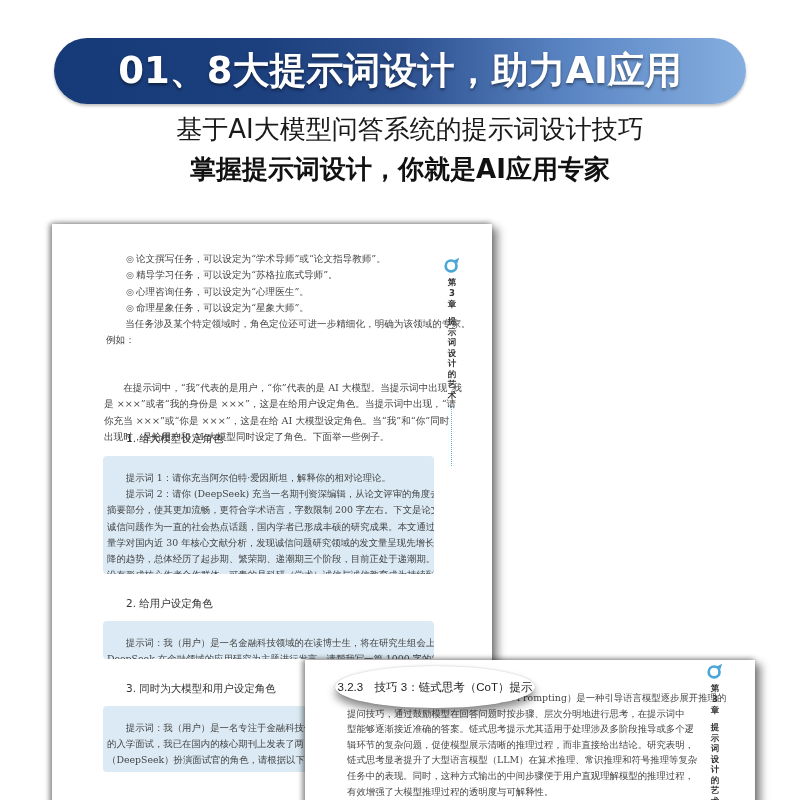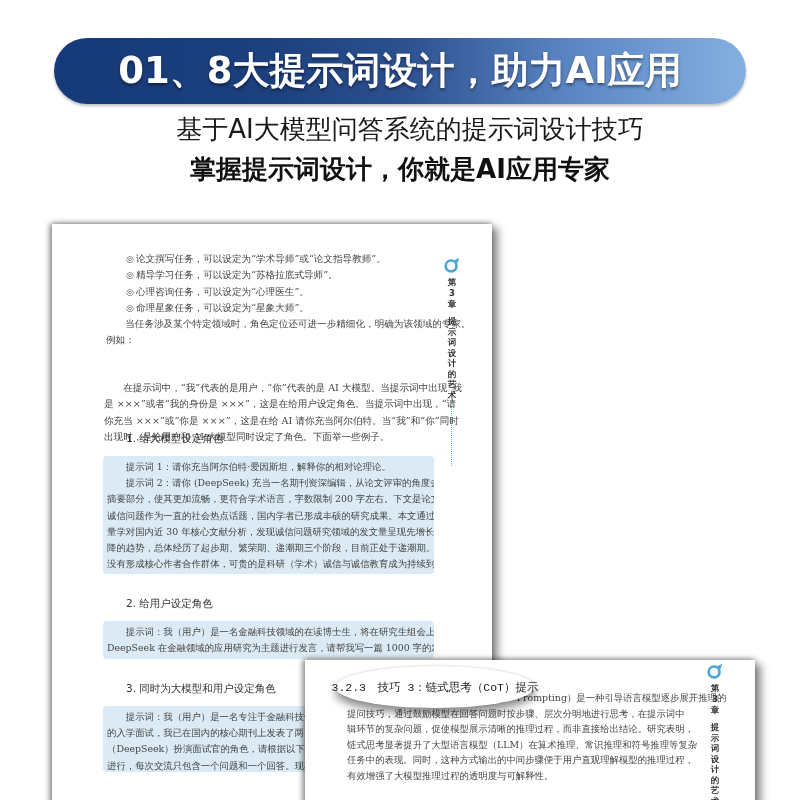--- a/index.html
+++ b/index.html
@@ -47,31 +47,31 @@
   .side-logo { width: 18px; height: 18px; }
   .side-chapter { font-family: "DejaVu Sans", sans-serif; font-size: 8.5px; color: #333; line-height: 11px; text-align: center; width: 10px; margin-top: 3px; font-weight: bold; }
   .side-title { font-family: "DejaVu Sans", sans-serif; font-size: 8.5px; color: #333; line-height: 10.5px; text-align: center; width: 10px; margin-top: 6px; font-weight: bold; }
   .side-dots { width: 2px; margin-top: 6px; border-left: 1.5px dotted #5bb7d9; }
 
   .section-heading {
     position: absolute; font-family: "DejaVu Sans", sans-serif; font-size: 10.5px; color: #333; font-weight: normal; white-space: nowrap;
   }
   .prompt-box {
     position: absolute; background: #dbeaf4; border-radius: 4px;
-    padding: 3px 4px; font-family: "DejaVu Serif", serif; color: #444; font-size: 9.4px; line-height: 16.2px; white-space: nowrap; overflow: hidden;
+    padding: 14px 4px; font-family: "DejaVu Serif", serif; color: #444; font-size: 9.4px; line-height: 16.2px; white-space: nowrap; overflow: hidden;
   }
 
   
   .callout {
     position: absolute; left: 335px; top: 666px; width: 200px; height: 42px; border-radius: 50%;
     background: #ffffff;
     box-shadow: 0 6px 8px rgba(0,0,0,0.45), 0 0 2px rgba(0,0,0,0.2);
     display: flex; align-items: center; justify-content: center;
   }
-  .callout-text { font-family: Liberation Mono, monospace; font-size: 11.5px; color: #222; white-space: nowrap; }
+  .callout-text { font-family: Liberation Sans, sans-serif; font-size: 11.5px; color: #222; white-space: nowrap; }
 </style>
 </head>
 <body>
 
 <div class="banner">
   <span class="banner-title">01、8大提示词设计，助力AI应用</span>
 </div>
 
 <div class="subtitle subtitle-1">基于AI大模型问答系统的提示词设计技巧</div>
 <div class="subtitle subtitle-2">掌握提示词设计，你就是AI应用专家</div>
@@ -110,21 +110,21 @@
 
   <div class="body-text" style="left:54px; top:92px;">
     <span class="bullet-line">　　当任务涉及某个特定领域时，角色定位还可进一步精细化，明确为该领域的专家。</span>
     <span class="bullet-line">例如：</span>
   </div>
 
 
   <div class="body-text" style="left:52px; top:156px;">
     <span class="bullet-line">　　在提示词中，“我”代表的是用户，“你”代表的是 AI 大模型。当提示词中出现“我</span>
     <span class="bullet-line">是 ×××”或者“我的身份是 ×××”，这是在给用户设定角色。当提示词中出现，“请</span>
-    <span class="bullet-line">你充当 ×××”或“你是 ×××”，这是在给 AI 请你充当阿尔伯特。当“我”和“你”同时</span>
+    <span class="bullet-line">你充当 ×××”或“你是 ×××”，这是在给 AI 大模型设定角色。当“我”和“你”同时</span>
     <span class="bullet-line">出现时，是给用户和 AI 大模型同时设定了角色。下面举一些例子。</span>
   </div>
 
   <div class="section-heading" style="left:74px; top:208px;">1. 给大模型设定角色</div>
   <div class="prompt-box" style="left:51px; top:232px; width:331px; height:118px;">
     <span class="bullet-line">　　提示词 1：请你充当阿尔伯特·爱因斯坦，解释你的相对论理论。</span>
     <span class="bullet-line">　　提示词 2：请你 (DeepSeek) 充当一名期刊资深编辑，从论文评审的角度去修改论文</span>
     <span class="bullet-line">摘要部分，使其更加流畅，更符合学术语言，字数限制 200 字左右。下文是论文的摘要：</span>
     <span class="bullet-line">诚信问题作为一直的社会热点话题，国内学者已形成丰硕的研究成果。本文通过文献计</span>
     <span class="bullet-line">量学对国内近 30 年核心文献分析，发现诚信问题研究领域的发文量呈现先增长后缓慢下</span>
@@ -171,20 +171,21 @@
       <div>的</div>
       <div>艺</div>
       <div>术</div>
     </div>
 
   </div>
 
   <div class="body-text" style="left:42px; top:30px; font-size:9.4px; line-height:15.6px;">
     <span class="bullet-line">　　链式思考提示（Chain-of-Thought Prompting）是一种引导语言模型逐步展开推理的</span>
     <span class="bullet-line">提问技巧，通过鼓励模型在回答问题时按步骤、层次分明地进行思考，在提示词中</span>
+    <span class="bullet-line">型能够逐渐接近准确的答案。链式思考提示尤其适用于处理涉及多阶段推导或多个逻</span>
     <span class="bullet-line">辑环节的复杂问题，促使模型展示清晰的推理过程，而非直接给出结论。研究表明，</span>
     <span class="bullet-line">链式思考显著提升了大型语言模型（LLM）在算术推理、常识推理和符号推理等复杂</span>
     <span class="bullet-line">任务中的表现。同时，这种方式输出的中间步骤便于用户直观理解模型的推理过程，</span>
     <span class="bullet-line">有效增强了大模型推理过程的透明度与可解释性。</span>
   </div>
 </div>
 
 <div class="callout">
   <span class="callout-text">3.2.3　技巧 3：链式思考（CoT）提示</span>
 </div>

